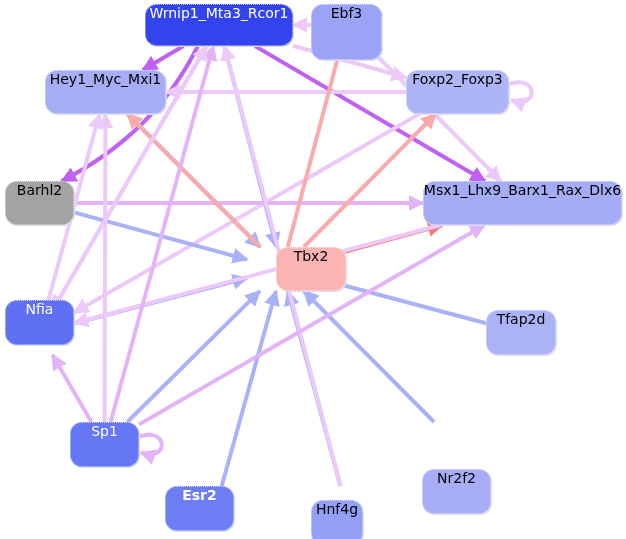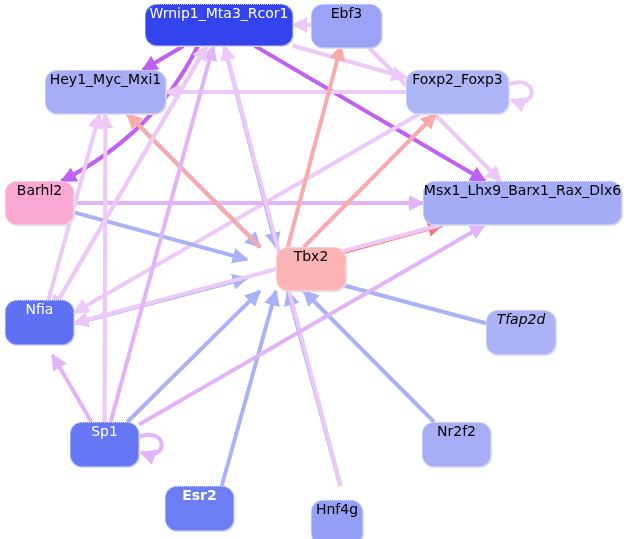--- a/index.html
+++ b/index.html
@@ -4,28 +4,28 @@
 <style>
   html, body { margin: 0; padding: 0; background: #ffffff; }
   body { width: 626px; height: 539px; position: relative; overflow: hidden;
          font-family: "DejaVu Sans", sans-serif; }
   #graph { position: absolute; left: 0; top: 0; width: 626px; height: 539px; }
   .node { position: absolute; border-radius: 12px; display: flex; 
           justify-content: center; font-size: 14px; box-sizing: border-box;
           border: 1px dotted rgba(255,255,255,0.7); box-shadow: 1px 1px 0 #dde; cursor: pointer; }
   .node span { white-space: nowrap; }
   #n-wrnip { left: 145px; top: 4px;  width: 148px; height: 42px; }
-  #n-ebf3  { left: 311px; top: 4px;  width: 71px;  height: 44px; }
+  #n-ebf3  { left: 311px; top: 4px;  width: 71px;  height: 56px; }
   #n-hey1  { left: 45px;  top: 70px; width: 121px; height: 44px; }
   #n-foxp2 { left: 406px; top: 70px; width: 103px; height: 44px; }
   #n-barhl2{ left: 5px;   top: 181px;width: 69px;  height: 44px; }
   #n-msx1  { left: 423px; top: 181px;width: 199px; height: 44px; }
   #n-tbx2  { left: 247px; top: 247px;width: 70px;  height: 44px; }
   #n-nfia  { left: 5px;   top: 300px;width: 69px;  height: 45px; }
-  #n-tfap2d{ left: 486px; top: 310px;width: 70px;  height: 45px; font-style: italic; }
+  #n-tfap2d{ left: 486px; top: 310px;width: 70px;  height: 45px; }
   #n-sp1   { left: 70px;  top: 422px;width: 69px;  height: 45px; }
   #n-nr2f2 { left: 422px; top: 422px;width: 69px;  height: 45px; }
   #n-esr2  { left: 165px; top: 486px;width: 69px;  height: 45px; font-weight: bold; }
   #n-hnf4g { left: 311px; top: 500px;width: 52px;  height: 45px; }
 </style>
 </head>
 <body>
 
 <svg id="graph" xmlns="http://www.w3.org/2000/svg">
   <defs id="markers">
@@ -90,39 +90,39 @@
   </div>
 <div class="node" id="n-ebf3" style="background: rgb(154, 163, 246); color: rgb(0, 0, 0);">
     <span>Ebf3</span>
   </div>
 <div class="node" id="n-hey1" style="background: rgb(166, 173, 244); color: rgb(0, 0, 0);">
     <span>Hey1_Myc_Mxi1</span>
   </div>
 <div class="node" id="n-foxp2" style="background: rgb(174, 181, 246); color: rgb(0, 0, 0);">
     <span>Foxp2_Foxp3</span>
   </div>
-<div class="node" id="n-barhl2" style="background: #f9a8d4; color: rgb(0, 0, 0);">
+<div class="node" id="n-barhl2" style="background: #a3a3a3; color: rgb(0, 0, 0);">
     <span>Barhl2</span>
   </div>
 <div class="node" id="n-msx1" style="background: rgb(164, 172, 245); color: rgb(0, 0, 0);">
     <span>Msx1_Lhx9_Barx1_Rax_Dlx6</span>
   </div>
 <div class="node" id="n-tbx2" style="background: rgb(251, 179, 179); color: rgb(0, 0, 0); margin-left: 29px;">
     <span>Tbx2</span>
   </div>
 <div class="node" id="n-nfia" style="background: rgb(96, 112, 243); color: rgb(255, 255, 255);">
     <span>Nfia</span>
   </div>
 <div class="node" id="n-tfap2d" style="background: rgb(171, 178, 246); color: rgb(0, 0, 0);">
     <span>Tfap2d</span>
   </div>
 <div class="node" id="n-sp1" style="background: rgb(102, 119, 245); color: rgb(255, 255, 255);">
     <span>Sp1</span>
   </div>
-<div class="node" id="n-nr2f2" style="background: rgb(167, 174, 245); color: rgb(0, 0, 0);">
+<div class="node" id="n-nr2f2" style="background: rgb(167, 174, 245); color: rgb(0, 0, 0); margin-top: 47px;">
     <span>Nr2f2</span>
   </div>
 <div class="node" id="n-esr2" style="background: rgb(109, 126, 245); color: rgb(255, 255, 255);">
     <span>Esr2</span>
   </div>
 <div class="node" id="n-hnf4g" style="background: rgb(148, 159, 246); color: rgb(0, 0, 0);">
     <span>Hnf4g</span>
   </div>
 
 </body></html>

